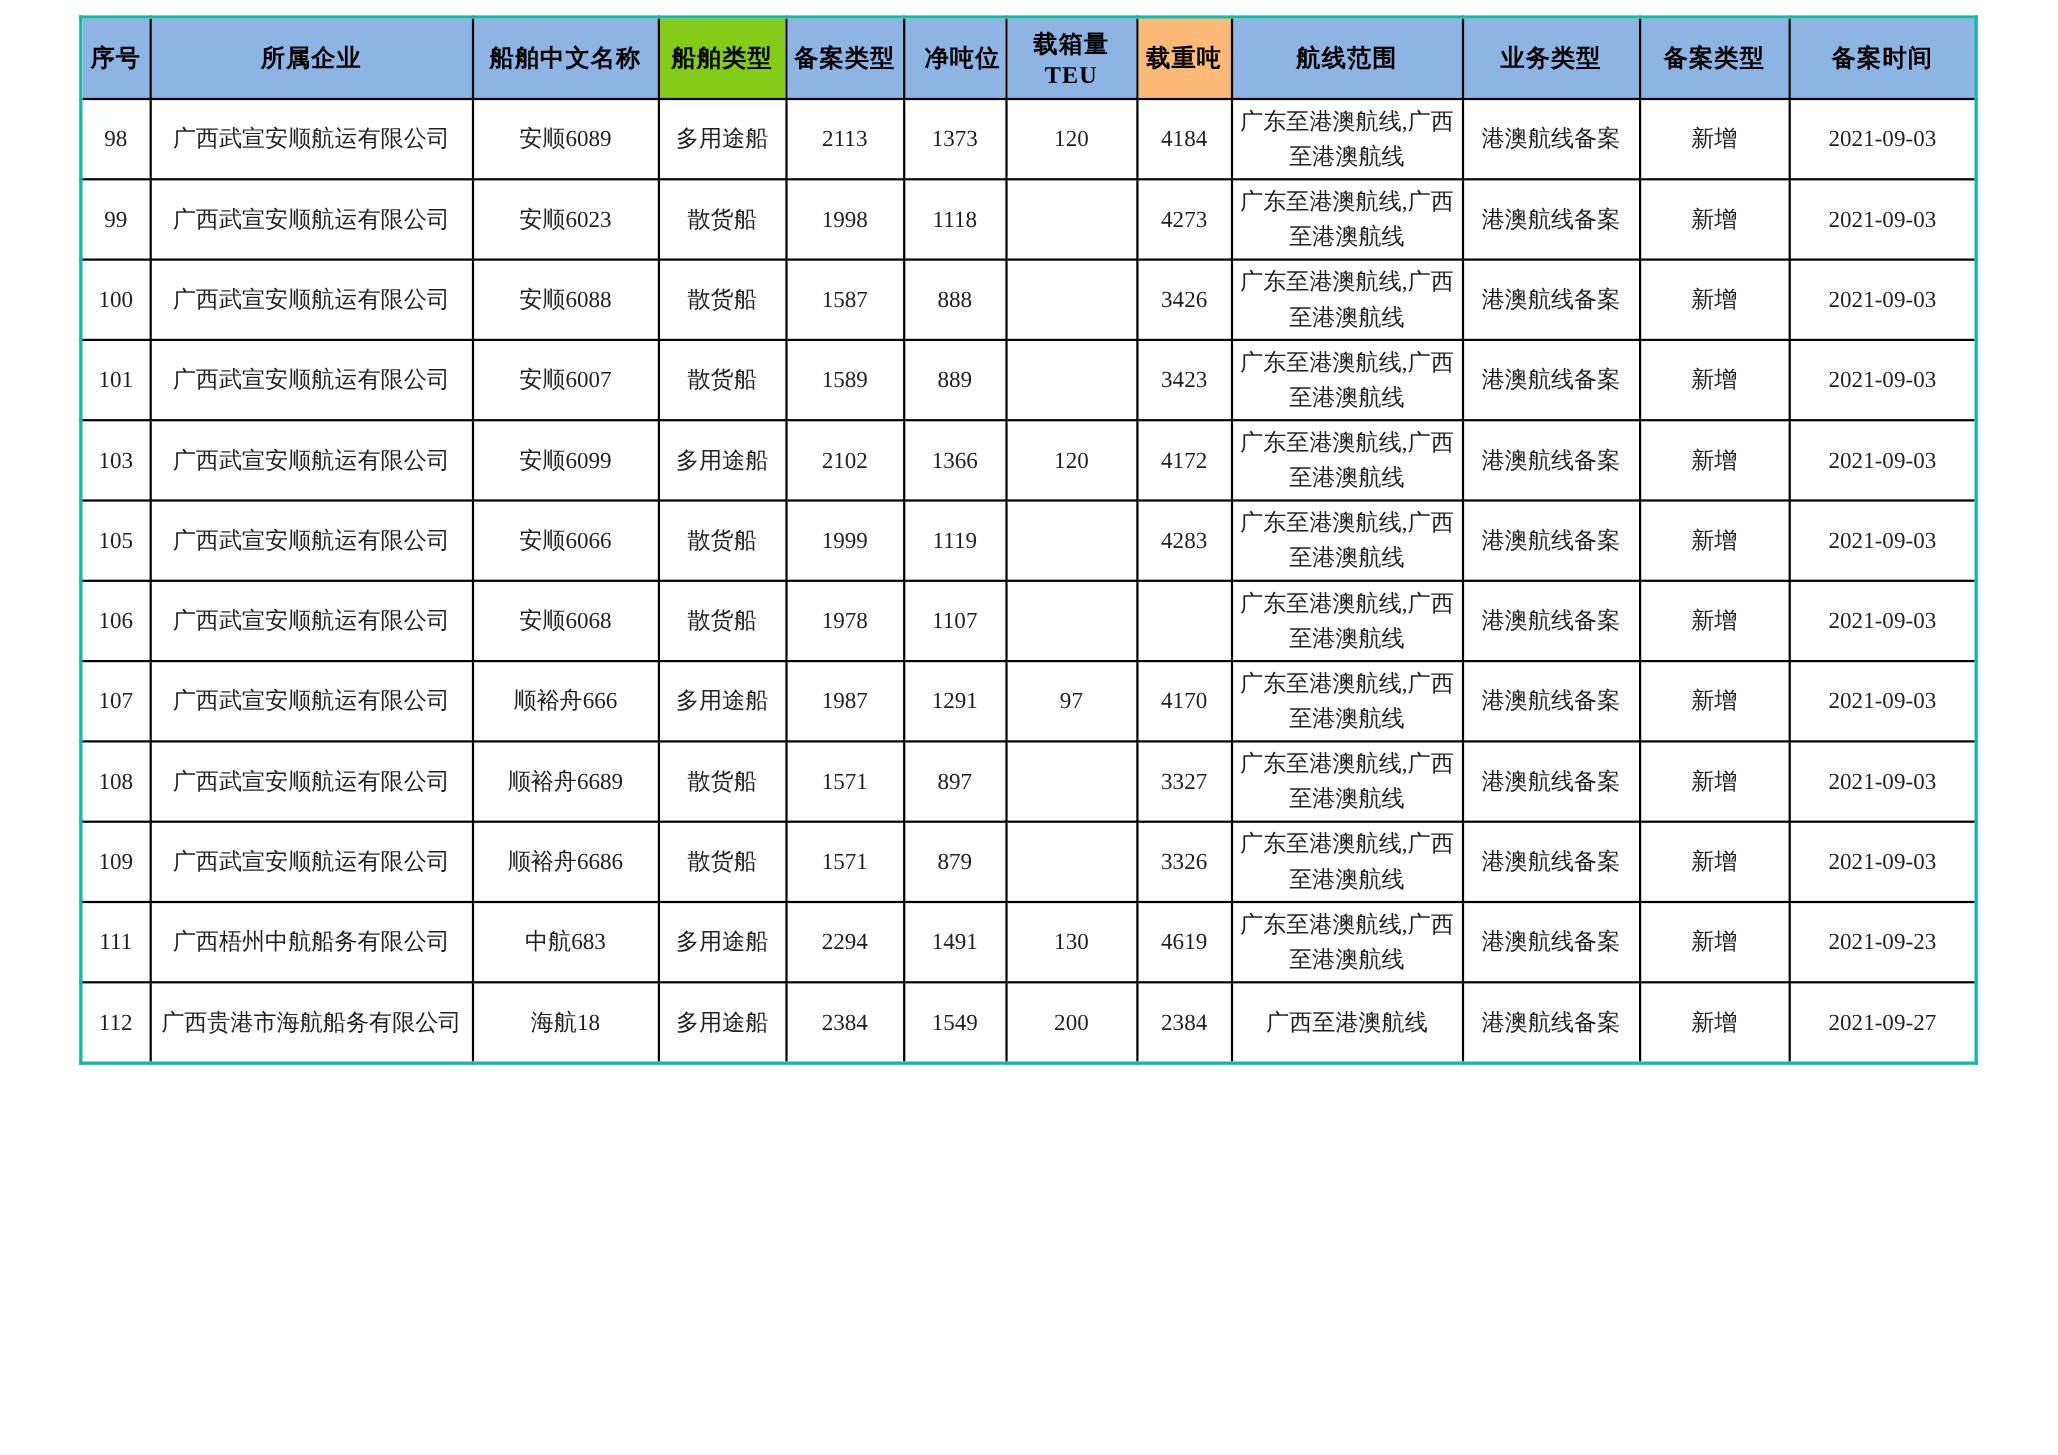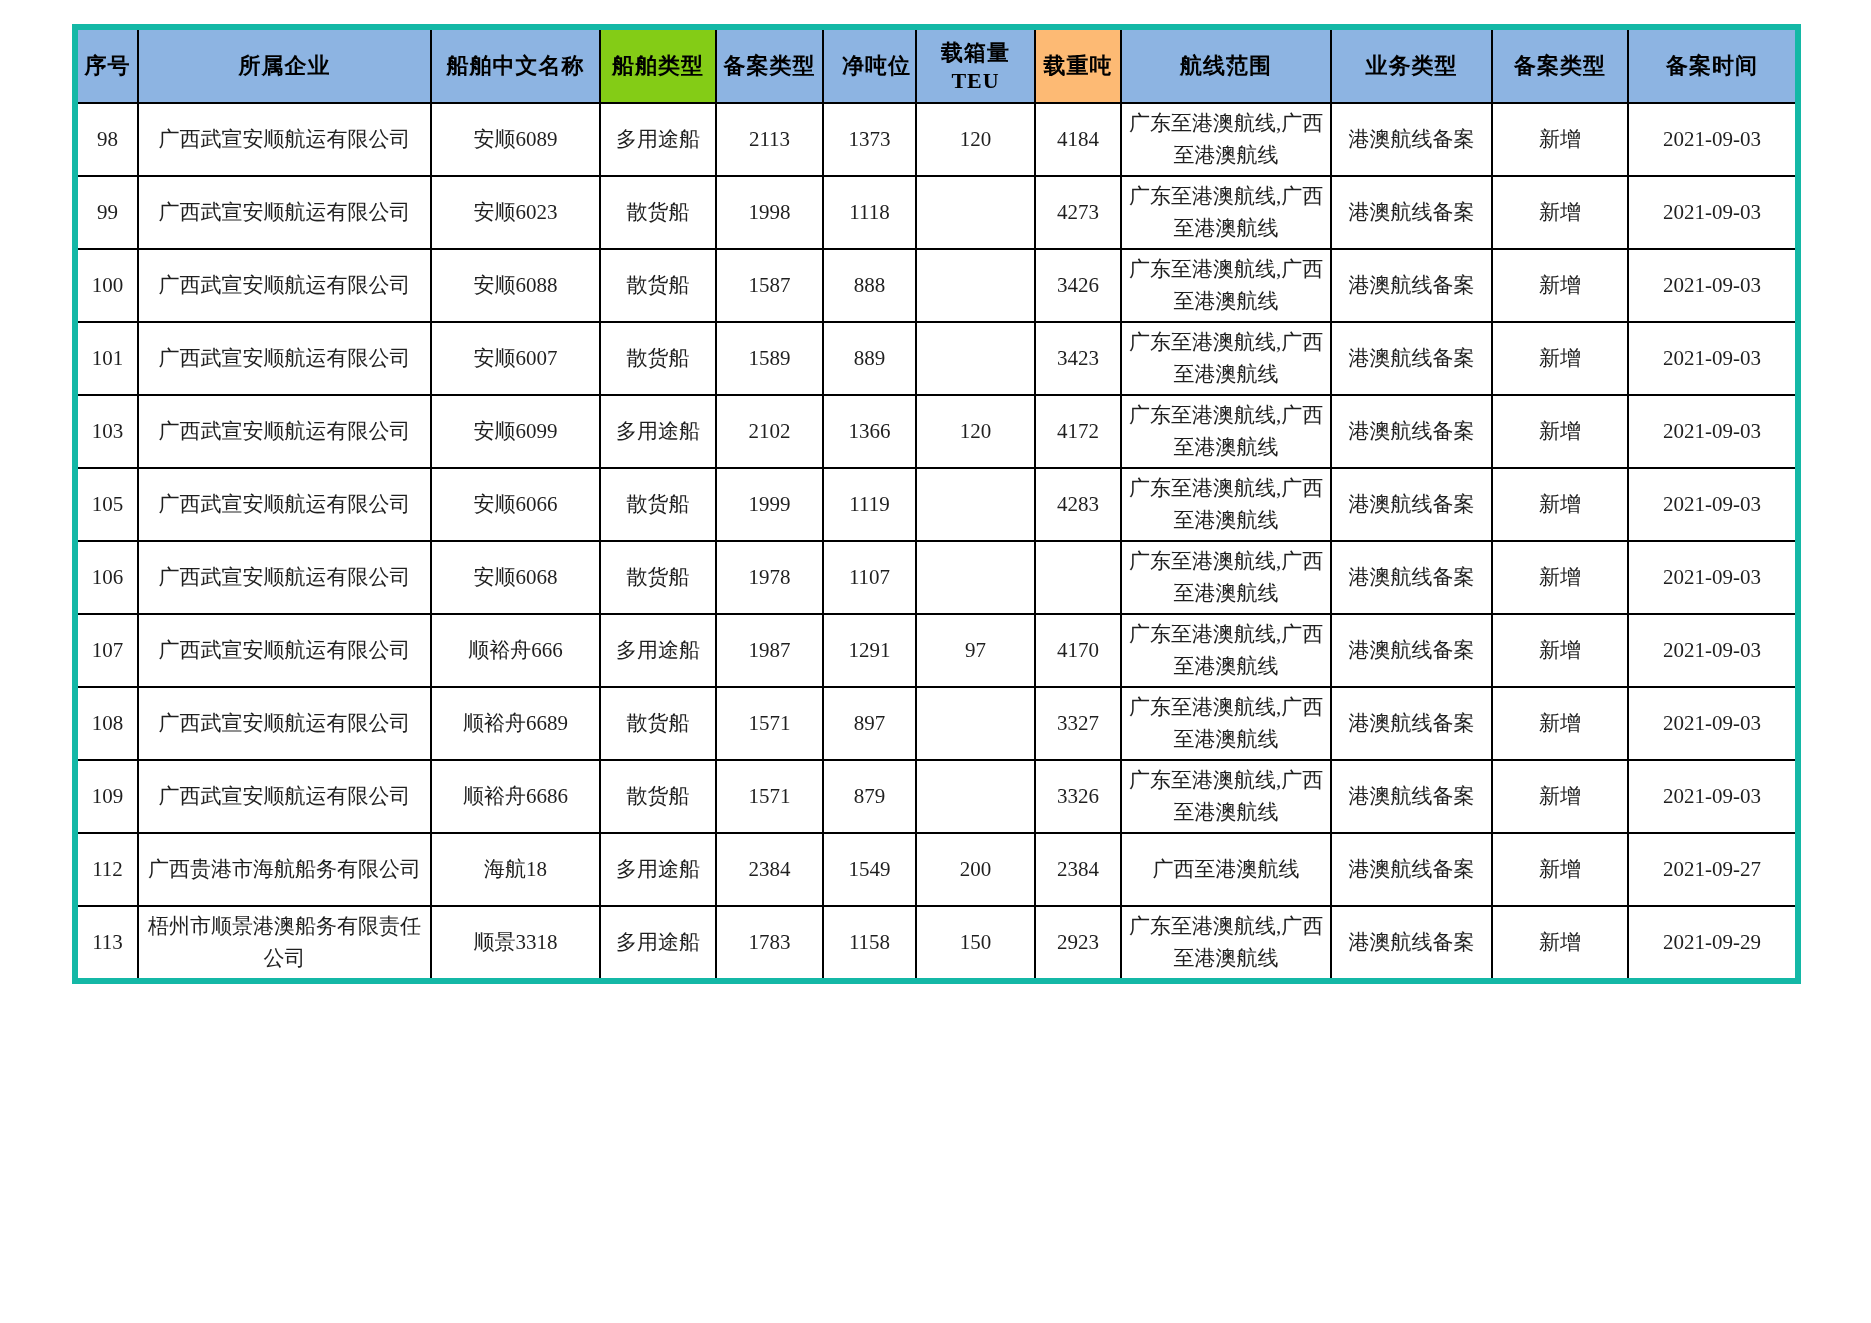--- a/index.html
+++ b/index.html
@@ -14,25 +14,25 @@
   .page {
     position: relative;
     width: 1871px;
     height: 1323px;
     overflow: hidden;
     background: #ffffff;
   }
   table.vessel-table {
     position: absolute;
     left: 72px;
-    top: 24px;
+    top: 14px;
     width: 1723px;
     border-collapse: collapse;
     table-layout: fixed;
-    border: 6px solid #14b8a6;
+    border: 3px solid #14b8a6;
   }
   table.vessel-table th,
   table.vessel-table td {
     border: 2px solid #000;
     text-align: center;
     vertical-align: middle;
     overflow: hidden;
     padding: 0 4px;
   }
   table.vessel-table th {
@@ -224,42 +224,42 @@
           <td class="col-gross-tonnage">1571</td>
           <td class="col-net-tonnage">879</td>
           <td class="col-teu"></td>
           <td class="col-deadweight">3326</td>
           <td class="col-route">广东至港澳航线,广西至港澳航线</td>
           <td class="col-business-type">港澳航线备案</td>
           <td class="col-filing-type">新增</td>
           <td class="col-filing-date">2021-09-03</td>
         </tr>
         <tr>
+          <td class="col-seq">111</td>
+          <td class="col-company">广西梧州中航船务有限公司</td>
+          <td class="col-ship-name">中航683</td>
+          <td class="col-ship-type">多用途船</td>
+          <td class="col-gross-tonnage">2294</td>
+          <td class="col-net-tonnage">1491</td>
+          <td class="col-teu">130</td>
+          <td class="col-deadweight">4619</td>
+          <td class="col-route">广东至港澳航线,广西至港澳航线</td>
+          <td class="col-business-type">港澳航线备案</td>
+          <td class="col-filing-type">新增</td>
+          <td class="col-filing-date">2021-09-23</td>
+        </tr>
+        <tr>
           <td class="col-seq">112</td>
           <td class="col-company">广西贵港市海航船务有限公司</td>
           <td class="col-ship-name">海航18</td>
           <td class="col-ship-type">多用途船</td>
           <td class="col-gross-tonnage">2384</td>
           <td class="col-net-tonnage">1549</td>
           <td class="col-teu">200</td>
           <td class="col-deadweight">2384</td>
           <td class="col-route">广西至港澳航线</td>
           <td class="col-business-type">港澳航线备案</td>
           <td class="col-filing-type">新增</td>
           <td class="col-filing-date">2021-09-27</td>
         </tr>
-        <tr>
-          <td class="col-seq">113</td>
-          <td class="col-company">梧州市顺景港澳船务有限责任公司</td>
-          <td class="col-ship-name">顺景3318</td>
-          <td class="col-ship-type">多用途船</td>
-          <td class="col-gross-tonnage">1783</td>
-          <td class="col-net-tonnage">1158</td>
-          <td class="col-teu">150</td>
-          <td class="col-deadweight">2923</td>
-          <td class="col-route">广东至港澳航线,广西至港澳航线</td>
-          <td class="col-business-type">港澳航线备案</td>
-          <td class="col-filing-type">新增</td>
-          <td class="col-filing-date">2021-09-29</td>
-        </tr>
       </tbody>
   </table>
 </div>
 
 </body></html>

